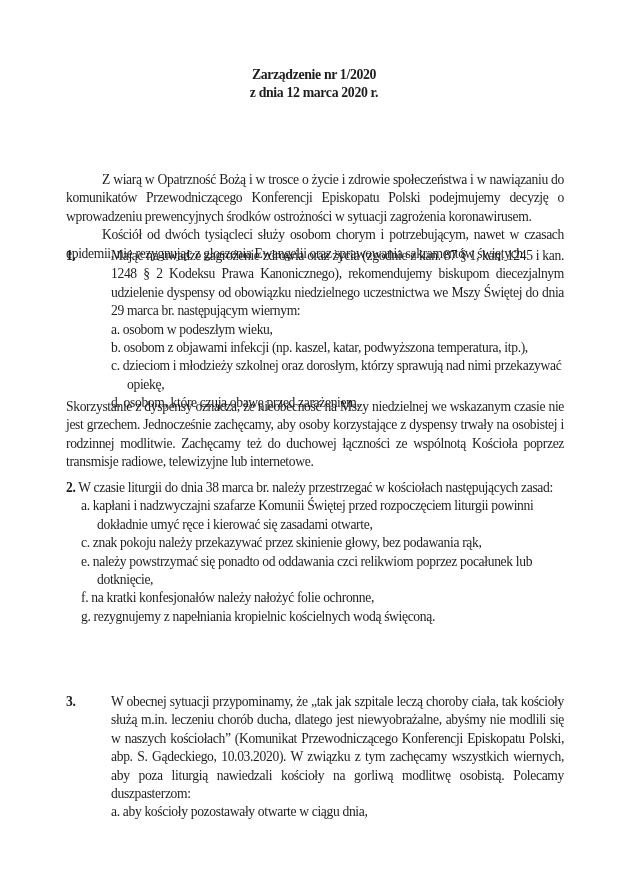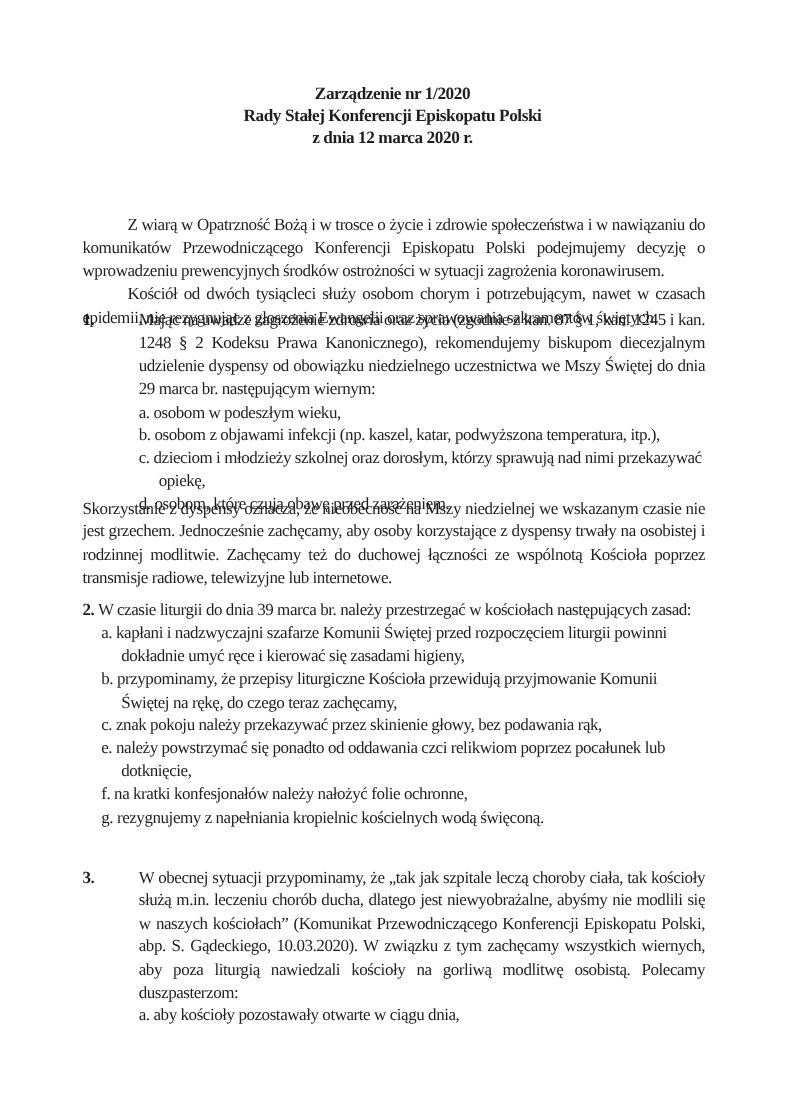--- a/index.html
+++ b/index.html
@@ -29,21 +29,20 @@
   .s2 .sub-item { padding-left: 31px; text-indent: -16px; }
   .s3 .sec-num { width: 16px; }
 </style>
 </head>
 <body>
 
 <div class="page">
 
   <div class="header">
     <div>Zarządzenie nr 1/2020</div>
-    <div>Rady Stałej Konferencji Episkopatu Polski</div>
     <div>z dnia 12 marca 2020 r.</div>
   </div>
 
   <div class="block just" style="top:127px;margin-top:44px;">
     <p class="indent">Z wiarą w Opatrzność Bożą i w trosce o życie i zdrowie społeczeństwa i w nawiązaniu do komunikatów Przewodniczącego Konferencji Episkopatu Polski podejmujemy decyzję o wprowadzeniu prewencyjnych środków ostrożności w sytuacji zagrożenia koronawirusem.</p>
     <p class="indent">Kościół od dwóch tysiącleci służy osobom chorym i potrzebującym, nawet w czasach epidemii, nie rezygnując z głoszenia Ewangelii oraz sprawowania sakramentów świętych.</p>
   </div>
 
   <div class="block s1" style="top:247px;">
     <div class="sec">
@@ -58,24 +57,23 @@
         </div>
       </div>
     </div>
   </div>
 
   <div class="block just" style="top:398px;">
     <p>Skorzystanie z dyspensy oznacza, że nieobecność na Mszy niedzielnej we wskazanym czasie nie jest grzechem. Jednocześnie zachęcamy, aby osoby korzystające z dyspensy trwały na osobistej i rodzinnej modlitwie. Zachęcamy też do duchowej łączności ze wspólnotą Kościoła poprzez transmisje radiowe, telewizyjne lub internetowe.</p>
   </div>
 
   <div class="block s2" style="top:479px;">
-    <p><b>2.</b> <span>W czasie liturgii do dnia 39 marca br. należy przestrzegać w kościołach następujących zasad:</span></p>
+    <p><b>2.</b> <span>W czasie liturgii do dnia 38 marca br. należy przestrzegać w kościołach następujących zasad:</span></p>
     <div class="sub">
-      <div class="sub-item">a. kapłani i nadzwyczajni szafarze Komunii Świętej przed rozpoczęciem liturgii powinni dokładnie umyć ręce i kierować się zasadami higieny,</div>
-      <div class="sub-item">b. przypominamy, że przepisy liturgiczne Kościoła przewidują przyjmowanie Komunii Świętej na rękę, do czego teraz zachęcamy,</div>
+      <div class="sub-item">a. kapłani i nadzwyczajni szafarze Komunii Świętej przed rozpoczęciem liturgii powinni dokładnie umyć ręce i kierować się zasadami otwarte,</div>
       <div class="sub-item">c. znak pokoju należy przekazywać przez skinienie głowy, bez podawania rąk,</div>
       <div class="sub-item">e. należy powstrzymać się ponadto od oddawania czci relikwiom poprzez pocałunek lub dotknięcie,</div>
       <div class="sub-item">f. na kratki konfesjonałów należy nałożyć folie ochronne,</div>
       <div class="sub-item">g. rezygnujemy z napełniania kropielnic kościelnych wodą święconą.</div>
     </div>
   </div>
 
   <div class="block s3" style="top:693px;">
     <div class="sec">
       <span class="sec-num">3.</span>

